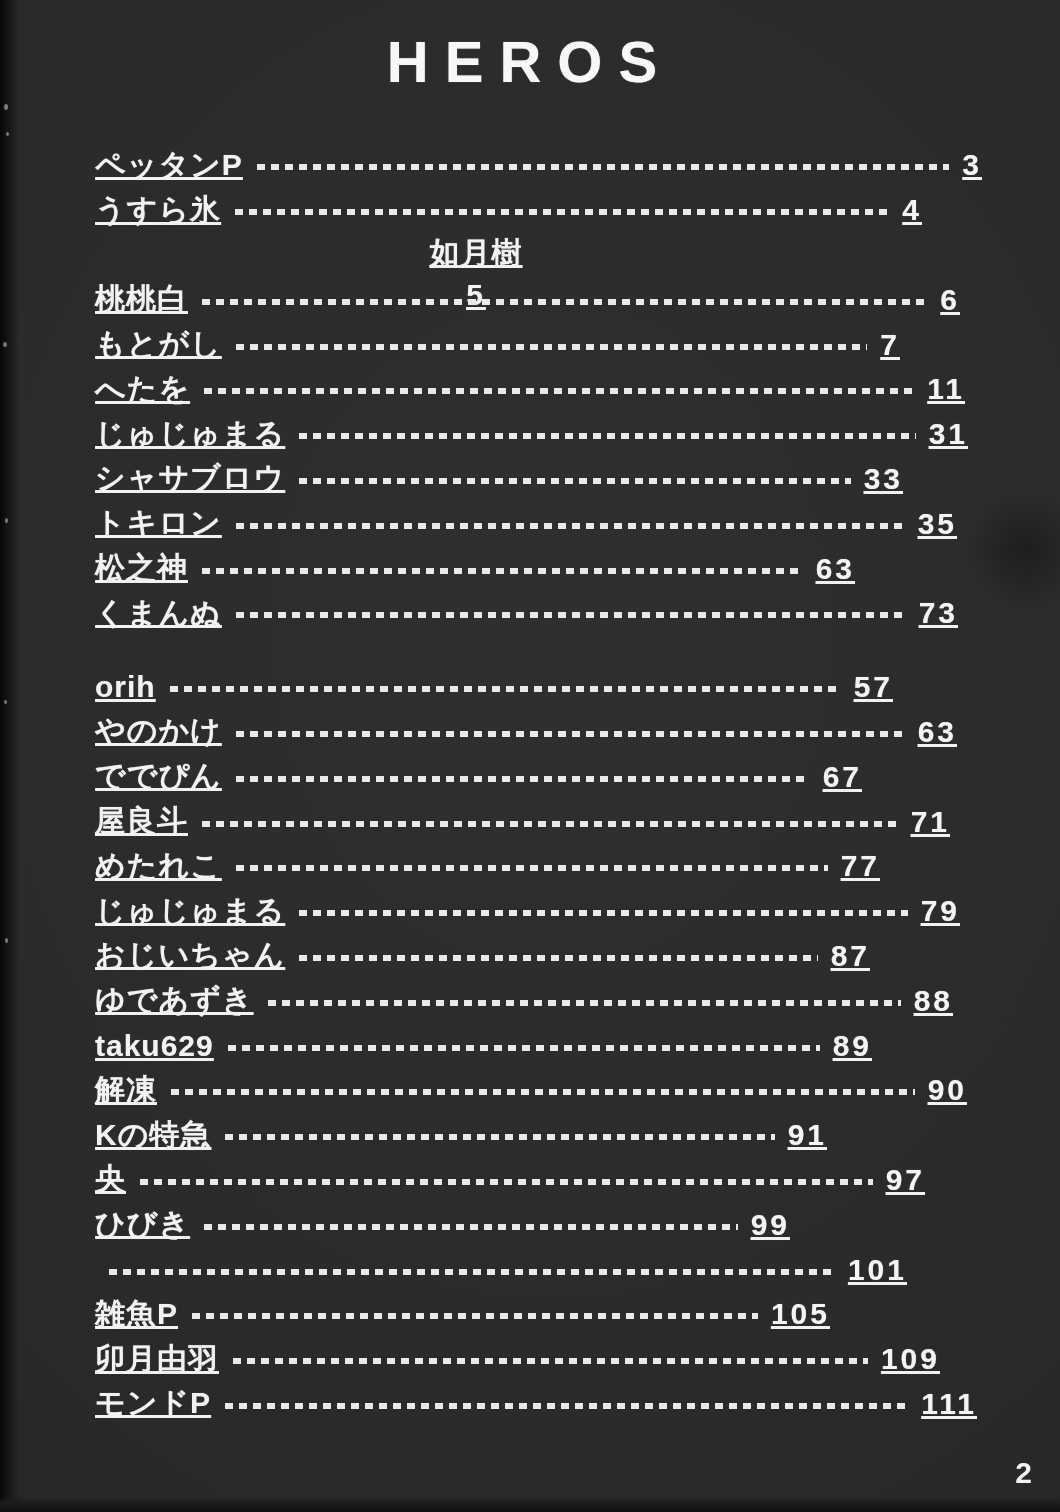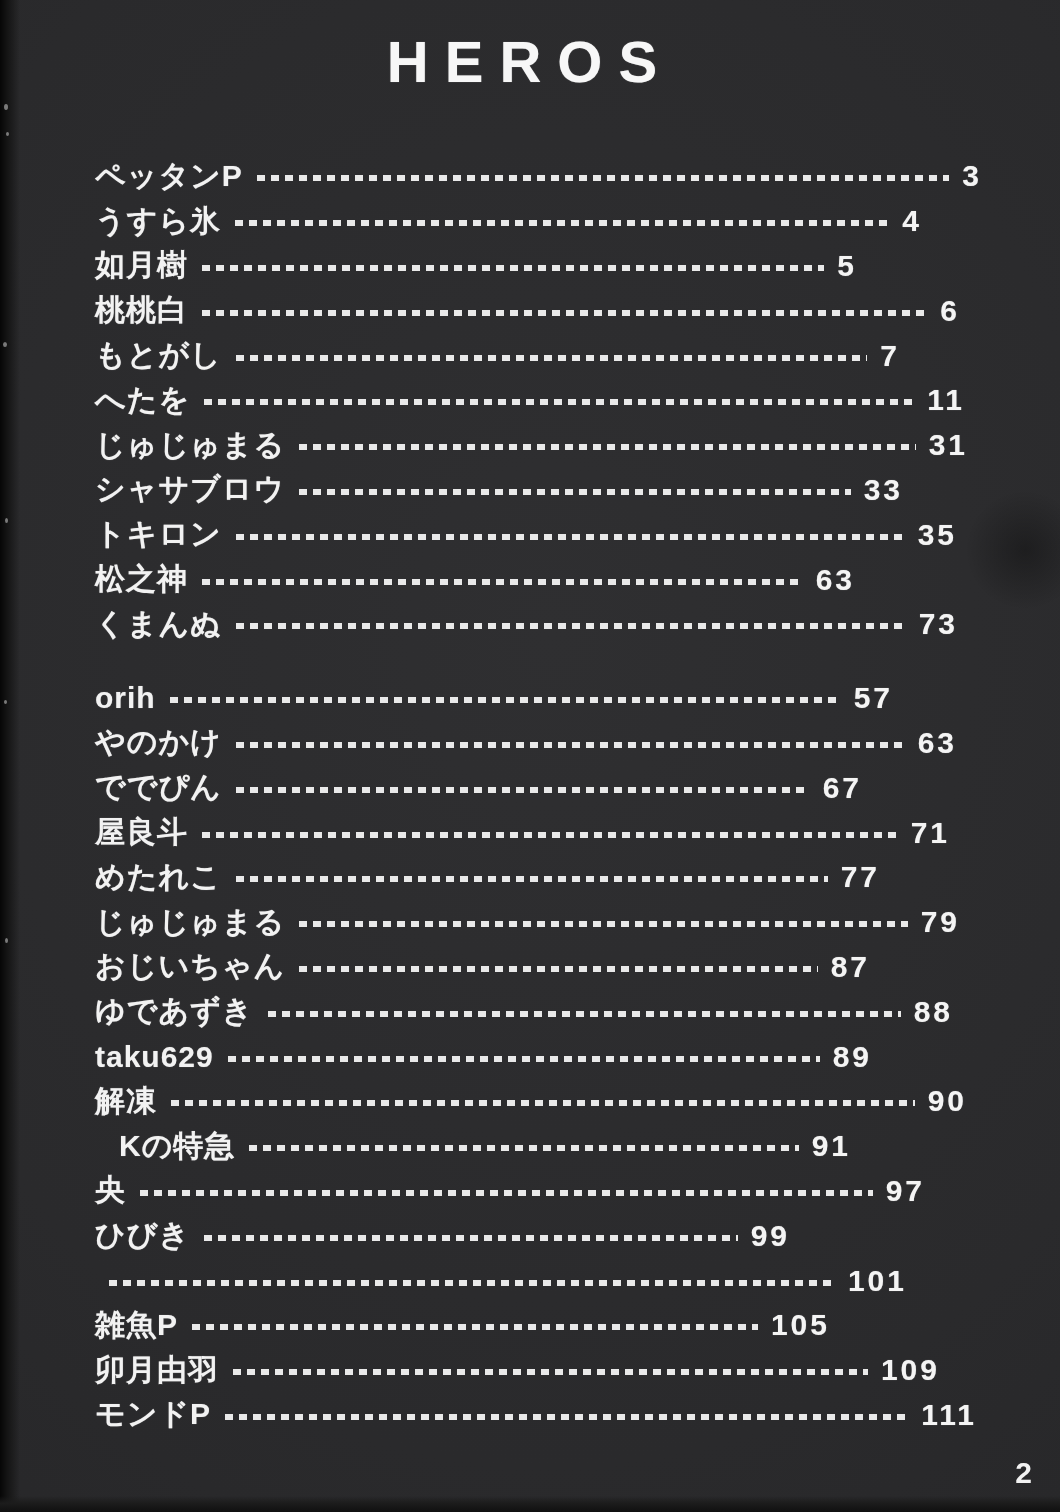--- a/index.html
+++ b/index.html
@@ -23,22 +23,22 @@
   .speck{position:absolute;background:#cfcfcf;border-radius:50%;opacity:.55;}
 
   h1.title{
     position:absolute;top:28px;left:0;right:0;margin:0;
     text-align:center;
     font-size:58px;font-weight:800;letter-spacing:16px;
     color:#f7f7f7;text-shadow:0 0 1px rgba(255,255,255,.5);
   }
 
   .toc{
-    position:absolute;top:154px;left:95px;width:930px;
-    display:flex;flex-direction:column;
+    position:absolute;top:143px;left:95px;width:930px;
+    display:flex;flex-direction:column;text-decoration:underline;
   }
   .row{
     height:44.8px;display:flex;align-items:center;
   }
   .name{
     font-size:30px;font-weight:bold;letter-spacing:1px;white-space:nowrap;
     color:#f2f2f2;text-shadow:0 0 1px rgba(255,255,255,.45);
   }
   .leader{
     flex:1;height:6px;margin:4px 13px 0 14px;
@@ -71,21 +71,21 @@
     <div class="row" style="width: 887px;">
       <span class="name">ペッタンP</span>
       <span class="leader"></span>
       <span class="num">3</span>
     </div>
     <div class="row" style="width: 827px;">
       <span class="name">うすら氷</span>
       <span class="leader"></span>
       <span class="num">4</span>
     </div>
-    <div class="row" style="width: 762px;">
+    <div class="row" style="width: 762px; flex-direction: column;">
       <span class="name">如月樹</span>
       <span class="leader"></span>
       <span class="num">5</span>
     </div>
     <div class="row" style="width: 865px;">
       <span class="name">桃桃白</span>
       <span class="leader"></span>
       <span class="num">6</span>
     </div>
     <div class="row" style="width: 805px;">
@@ -166,21 +166,21 @@
     <div class="row" style="width: 777px;">
       <span class="name">taku629</span>
       <span class="leader"></span>
       <span class="num">89</span>
     </div>
     <div class="row" style="width: 872px;">
       <span class="name">解凍</span>
       <span class="leader"></span>
       <span class="num">90</span>
     </div>
-    <div class="row" style="width: 732px; margin-left: 24px;">
+    <div class="row" style="width: 732px;">
       <span class="name">Kの特急</span>
       <span class="leader"></span>
       <span class="num">91</span>
     </div>
     <div class="row" style="width: 830px;">
       <span class="name">央</span>
       <span class="leader"></span>
       <span class="num">97</span>
     </div>
     <div class="row" style="width: 695px;">

